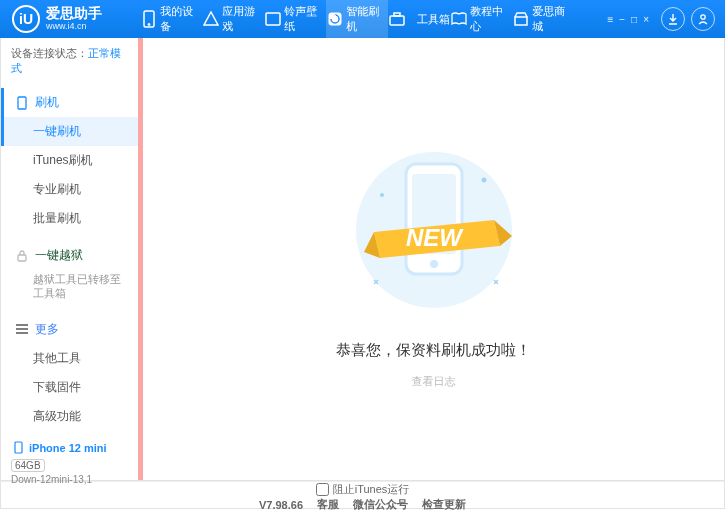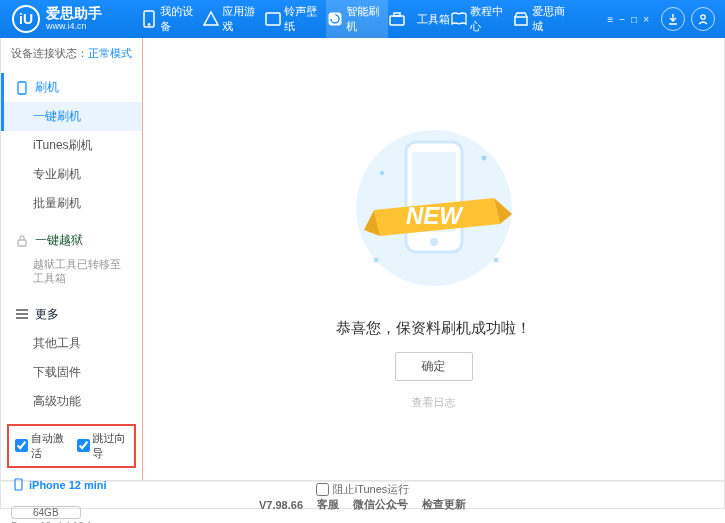--- a/index.html
+++ b/index.html
@@ -17,39 +17,39 @@
 .top-nav-item.active { background: rgba(255,255,255,.18); }
 .top-nav-item .nicon { width: 18px; height: 18px; display: flex; align-items: center; justify-content: center; }
 .top-nav-item svg { fill: #fff; stroke: #fff; }
 
 .window-controls { display: flex; align-items: center; gap: 6px; padding-right: 10px; }
 .win-btn { width: 24px; height: 24px; border-radius: 50%; border: 1px solid rgba(255,255,255,.7); display: flex; align-items: center; justify-content: center; cursor: pointer; color:#fff; }
 .win-mini { display: flex; gap: 6px; font-size: 10px; margin-right: 6px; opacity:.9; }
 .win-mini span { cursor: pointer; }
 
 .body-area { display: flex; height: 443px; border: 1px solid #e3e3e3; border-top: none; }
-.sidebar { width: 142px; border-right: 1px solid #fca5a5; display: flex; flex-direction: column; }
+.sidebar { width: 142px; border-right: 5px solid #fca5a5; display: flex; flex-direction: column; }
 .conn-status { padding: 8px 10px; font-size: 11px; color: #666; }
 .conn-status .stat { color: #1a8cff; }
 
 .side-section { padding: 4px 0; }
-.side-head { display: flex; align-items: center; gap: 6px; padding: 6px 14px; color: #0f172a; font-size: 12px; }
+.side-head { display: flex; align-items: center; gap: 6px; padding: 6px 14px; color: #3b82f6; font-size: 12px; }
 .side-head.active-head { color: #1a8cff; border-left: 3px solid #1a8cff; padding-left: 11px; }
 .side-head.muted { color: #14532d; }
 .side-sub { padding: 6px 14px 6px 32px; font-size: 12px; color: #555; cursor: pointer; }
 .side-sub.active { background: #eaf4ff; color: #1a8cff; border-left: 3px solid #1a8cff; padding-left: 29px; }
 .side-note { font-size: 11px; color: #999; padding: 2px 14px 6px 32px; line-height: 1.3; }
 
 .checkbox-row { border: 2px solid #e74c3c; margin: 4px 6px; padding: 5px 6px; display: flex; gap: 10px; font-size: 11px; color: #444; }
 .checkbox-row label { display: flex; align-items: center; gap: 3px; cursor: pointer; }
 .checkbox-row input { accent-color: #1a8cff; }
 
 .device-block { padding: 6px 10px; font-size: 11px; }
 .device-block .devname { color: #1a8cff; font-weight: bold; display: flex; align-items: center; gap: 4px; }
-.device-block .storage { display: inline-block; border: 1px solid #ccc; border-radius: 3px; padding: 0 21px; font-size: 10px; color: #666; margin-top: 14px; }
+.device-block .storage { display: inline-block; border: 1px solid #ccc; border-radius: 3px; padding: 0 3px; font-size: 10px; color: #666; margin-top: 4px; }
 .device-block .fw { color: #888; font-size: 10px; margin-top: 2px; }
 
 .main { flex: 1; display: flex; flex-direction: column; align-items: center; justify-content: center; position: relative; }
 .illus { margin-top: 10px; }
 .success-text { margin-top: 18px; font-size: 15px; color: #333; }
 .confirm-btn { margin-top: 14px; padding: 5px 26px; border: 1px solid #ccc; background: #fff; color: #555; font-size: 12px; cursor: pointer; border-radius: 2px; }
 .log-link { margin-top: 14px; font-size: 11px; color: #bbb; cursor: pointer; }
 
 .footer { height: 28px; border: 1px solid #e3e3e3; border-top: 1px solid #eee; display: flex; align-items: center; font-size: 11px; color: #666; padding: 0 10px; justify-content: space-between; flex-direction: column; }
 .footer-left { display: flex; align-items: center; gap: 5px; }
@@ -194,30 +194,20 @@
               <path d="M0 1 H12 M0 5 H12 M0 9 H12" stroke="#555" stroke-width="1.5"></path>
             </svg>
           </span>
         <span>更多</span>
       </div>
       <div class="side-sub">其他工具</div>
       <div class="side-sub">下载固件</div>
       <div class="side-sub">高级功能</div>
     </div>
 
-    <div class="checkbox-row">
-      <label>
-          <input type="checkbox" checked="" style="">
-          <span>自动激活</span>
-        </label>
-      <label>
-          <input type="checkbox" checked="" style="">
-          <span>跳过向导</span>
-        </label>
-    </div>
 
     <div class="device-block">
       <div class="devname">
         <span class="hicon">
             <svg width="9" height="13" viewBox="0 0 9 13">
               <rect x="1" y="1" width="7" height="11" rx="1" fill="none" stroke="#1a8cff" stroke-width="1.2"></rect>
             </svg>
           </span>
         <span>iPhone 12 mini</span>
       </div>
@@ -237,21 +227,20 @@
         <path d="M40 92 L46 118 L30 112 Z" fill="#e8a820"></path>
         <path d="M160 80 L166 106 L178 96 Z" fill="#e8a820"></path>
         <text x="100" y="106" text-anchor="middle" font-size="24" font-weight="900" fill="#fff" font-style="italic">NEW</text>
         <circle cx="150" cy="40" r="2.5" fill="#9fd3f7"></circle>
         <circle cx="48" cy="55" r="2" fill="#9fd3f7"></circle>
         <path d="M160 140 l4 4 m0 -4 l-4 4" stroke="#9fd3f7" stroke-width="1.5"></path>
         <path d="M40 140 l4 4 m0 -4 l-4 4" stroke="#9fd3f7" stroke-width="1.5"></path>
       </svg>
     </div>
     <div class="success-text">恭喜您，保资料刷机成功啦！</div>
-    <button class="confirm-btn">确定</button>
     <div class="log-link">查看日志</div>
   </div>
 </div>
 
 <div class="footer">
   <div class="footer-left">
     <label style="display:flex;align-items:center;gap:4px;cursor:pointer;">
       <input type="checkbox" style="">
       <span>阻止iTunes运行</span>
     </label>

